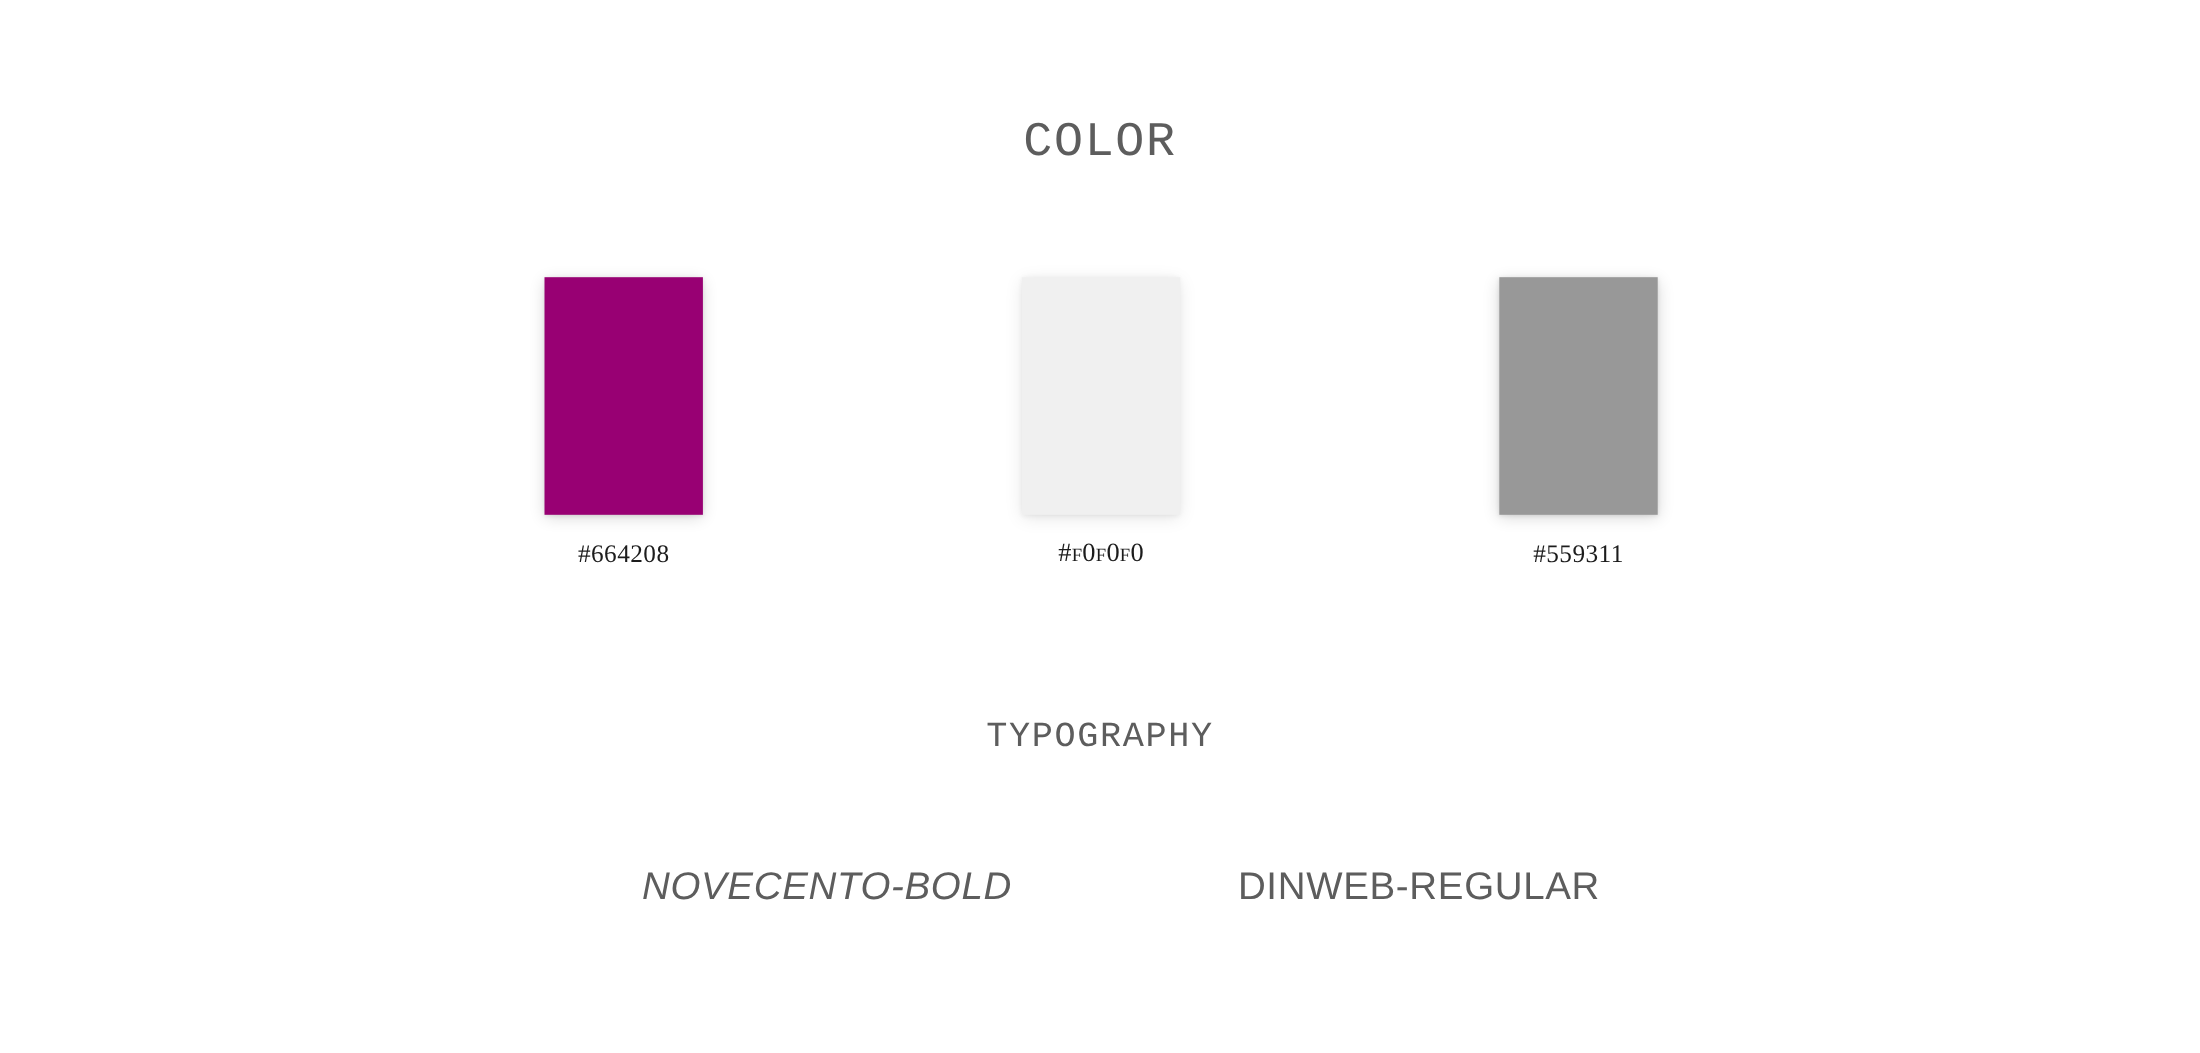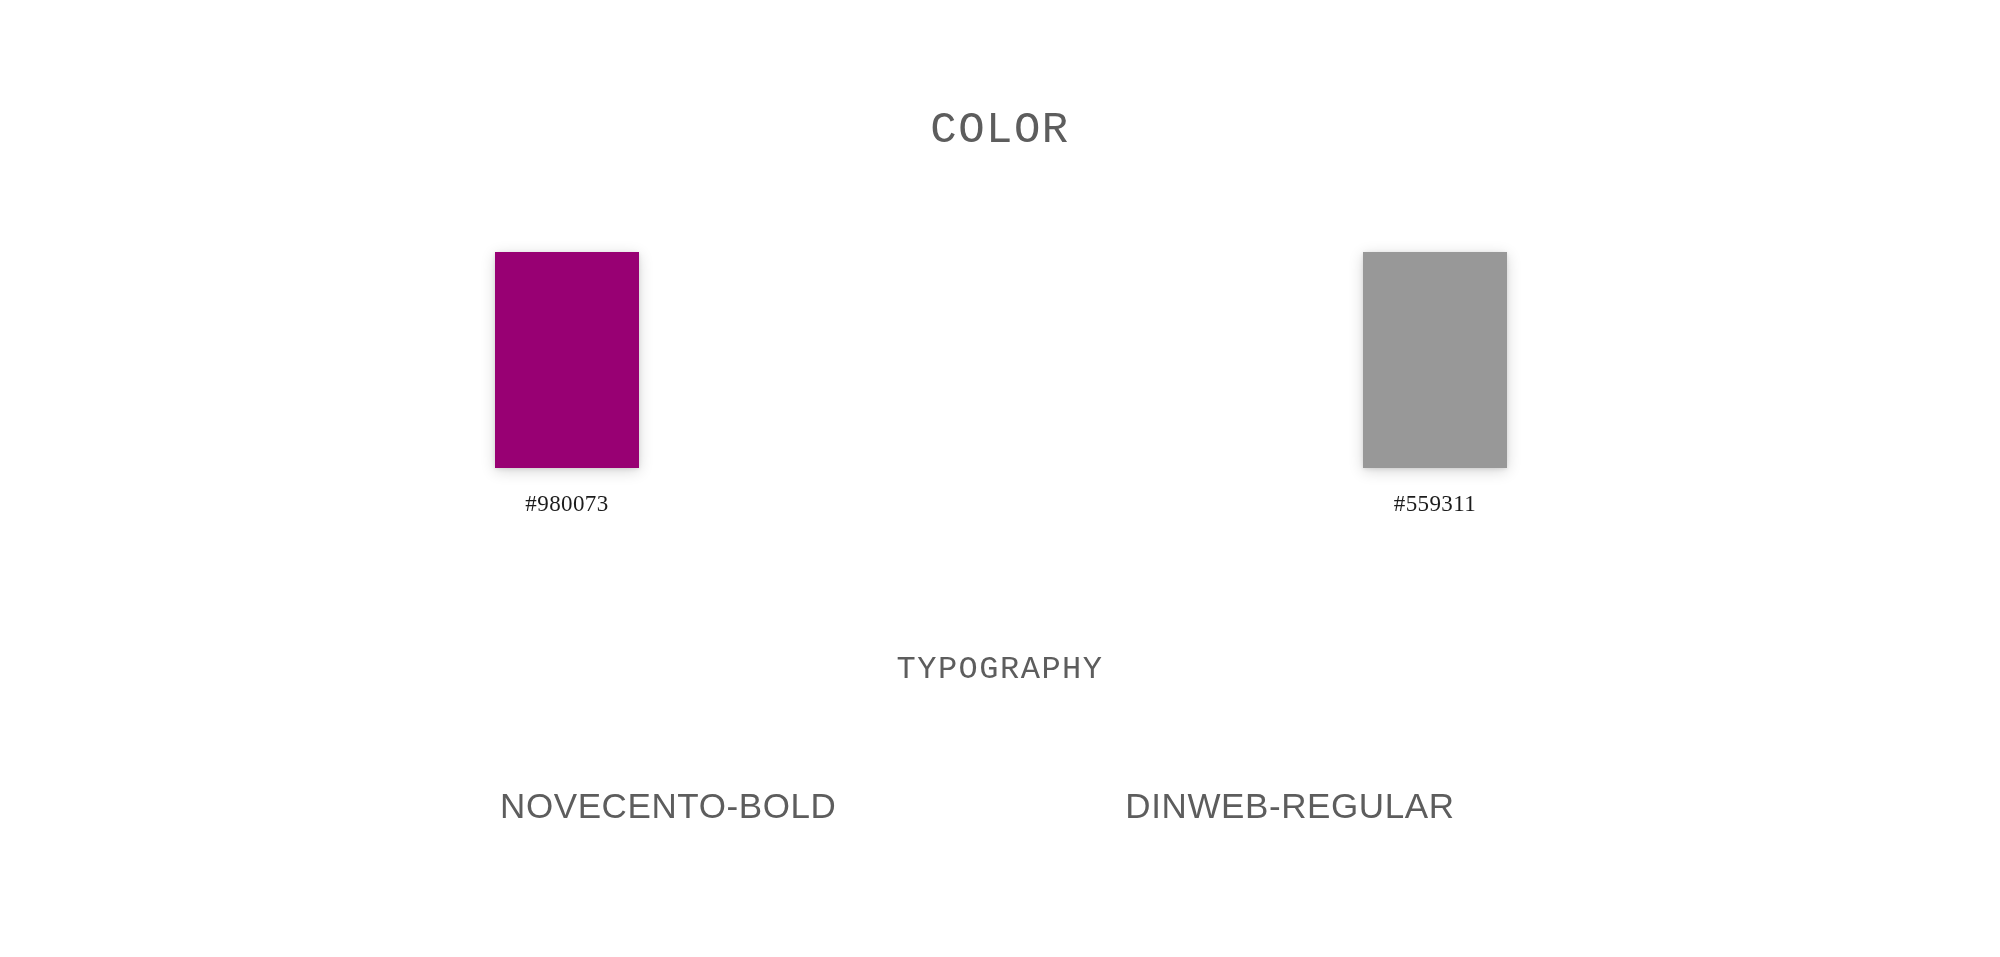--- a/index.html
+++ b/index.html
@@ -103,38 +103,42 @@
   .type-name {
     color: #5d5d5d;
     font-family: "Liberation Sans", sans-serif;
     font-weight: 400;
     font-size: 35px;
     line-height: 44px;
     letter-spacing: 0.6px;
     white-space: nowrap;
     text-align: center;
   }
-  #type-name-0 { width: 420px; text-align: left; }
+  #type-name-0 { width: 420px; text-align: right; font-style: italic; }
   #type-name-1 { width: 420px; }
 </style>
 </head>
 <body style="background-color: rgb(255, 255, 255);">
 
 <div class="styleguide">
 
   <div class="section-heading" id="color-heading">COLOR</div>
 
   <div class="palette">
 
     <div class="swatch-cell">
       <div class="swatch-chip" id="chip-0" style="background-color: rgb(152, 0, 115);"></div>
-      <div class="swatch-label" id="chip-label-0">#980073</div>
+      <div class="swatch-label" id="chip-label-0">#664208</div>
     </div>
 
 
+    <div class="swatch-cell">
+      <div class="swatch-chip pale" id="chip-2" style="background-color: rgb(240, 240, 240);"></div>
+      <div class="swatch-label smallcaps" id="chip-label-2">#F0F0F0</div>
+    </div>
 
     <div class="swatch-cell">
       <div class="swatch-chip" id="chip-3" style="background-color: rgb(152, 152, 152);"></div>
       <div class="swatch-label" id="chip-label-3">#559311</div>
     </div>
 
   </div>
 
   <div class="section-heading" id="typography-heading">TYPOGRAPHY</div>
 

